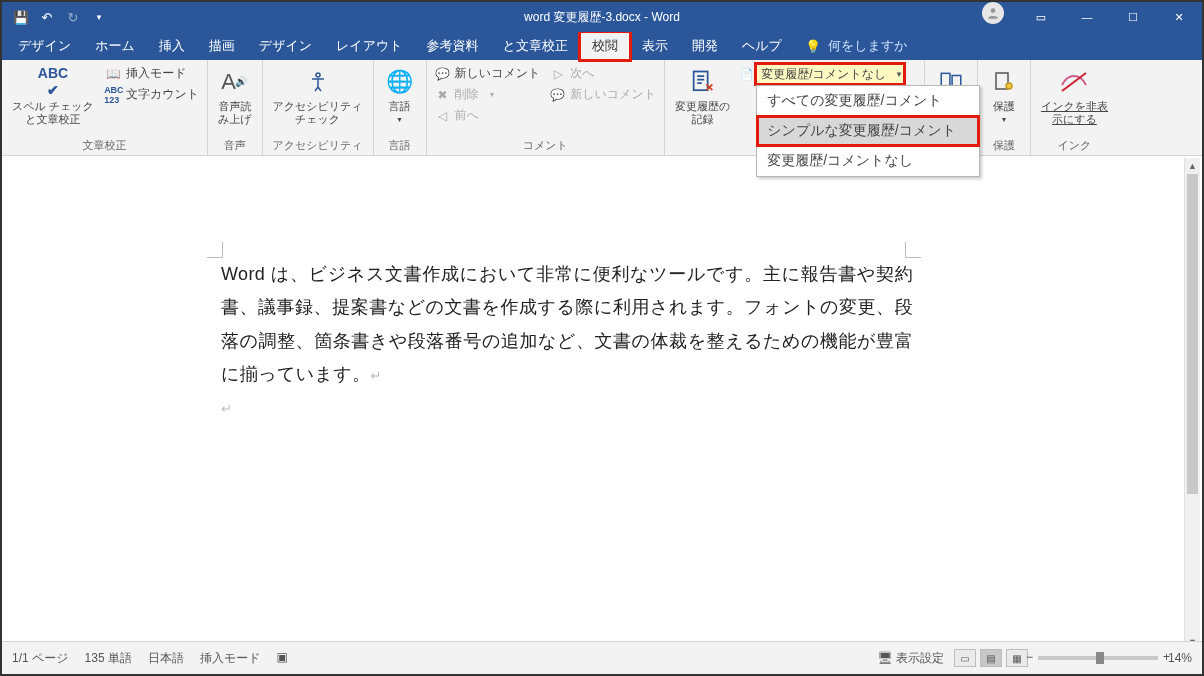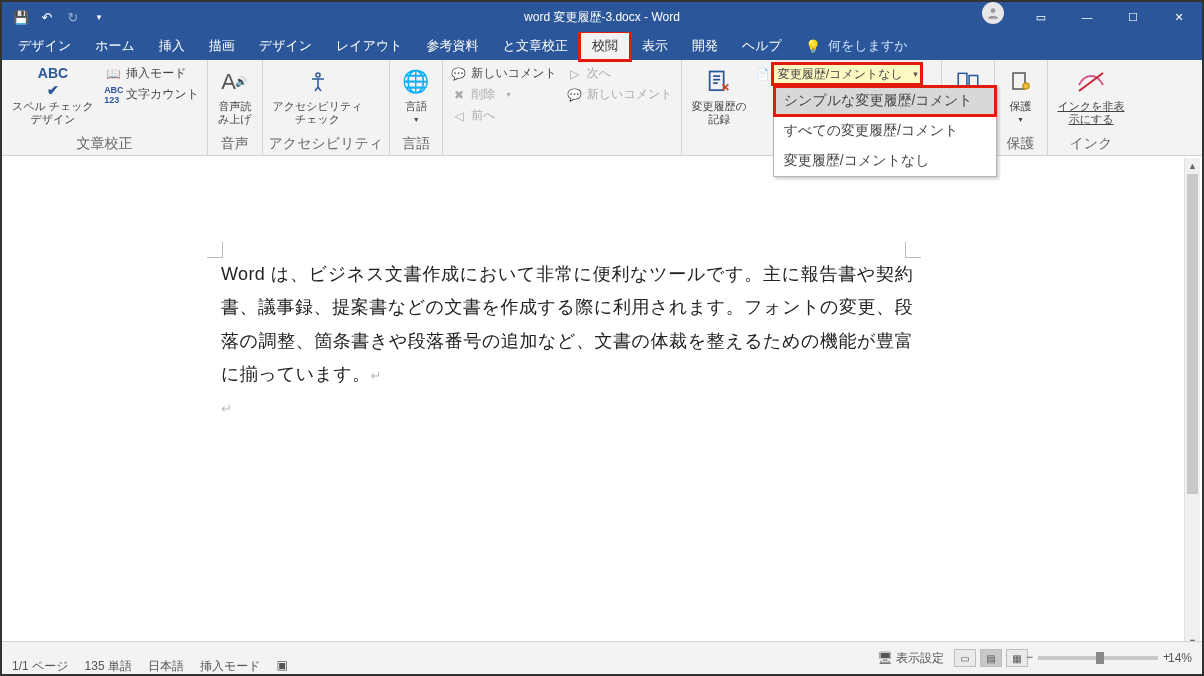--- a/index.html
+++ b/index.html
@@ -14,21 +14,21 @@
 
 .menutabs { background:#2B579A; height:28px; display:flex; align-items:center; color:#fff; font-size:13px; padding:0 4px; }
 .menutabs .tab { padding:0 12px; height:28px; display:flex; align-items:center; cursor:pointer; }
 .menutabs .tab.active { background:#f3f3f3; color:#333; }
 .menutabs .tellme { display:flex; align-items:center; gap:6px; padding:0 12px; color:#cfe3ff; }
 .menutabs .tellme .bulb { font-size:13px;}
 .highlight-red { outline:3px solid #e31b0c; outline-offset:-1px; }
 
 .ribbon { background:#f3f3f3; height:96px; display:flex; border-bottom:1px solid #d4d4d4; font-size:11px; color:#444; }
 .ribbon-group { border-right:1px solid #d4d4d4; display:flex; flex-direction:column; justify-content:space-between; padding:4px 6px 2px 6px; }
-.ribbon-group .glabel { text-align:center; font-size:14px; color:#666; padding-top:2px;}
+.ribbon-group .glabel { text-align:center; font-size:11px; color:#666; padding-top:2px;}
 .ribbon-group .gbody { flex:1; display:flex; align-items:flex-start; gap:6px; }
 .big-btn { display:flex; flex-direction:column; align-items:center; justify-content:flex-start; padding:2px 4px; cursor:pointer; text-align:center; line-height:1.2; gap:2px; }
 .big-btn .ico { width:32px; height:32px; display:flex; align-items:center; justify-content:center; font-size:22px; }
 .sml-item { display:flex; align-items:center; gap:4px; font-size:12px; padding:1px 2px; cursor:pointer; }
 .sml-item .ico { width:16px; height:16px; display:flex; align-items:center; justify-content:center; font-size:12px; }
 .disabled { color:#aaa; }
 .vstack { display:flex; flex-direction:column; gap:2px; }
 
 .tracking-dd { position:relative; border:1px solid #c8c8c8; background:#fef9c3; width:148px; height:20px; font-size:12px; display:flex; align-items:center; padding:0 14px 0 4px; }
 .tracking-dd .chev { position:absolute; right:2px; font-size:9px; color:#555; }
@@ -46,21 +46,21 @@
 .page .content { padding:74px 60px 0 8px; font-family:"Yu Mincho","MS Mincho",serif; font-size:18px; line-height:1.85; color:#222; letter-spacing:0.02em; }
 .page .content p { margin-bottom:16px; text-align:justify; }
 .page .content .ul { text-decoration:underline; }
 .page .ret { color:#bbb; font-size:13px; }
 
 .scrollbar { position:absolute; top:156px; right:2px; bottom:24px; width:16px; background:#f0f0f0; border-left:1px solid #e0e0e0;}
 .scrollbar .thumb { position:absolute; top:16px; left:2px; right:2px; height:320px; background:#c8c8c8; }
 .scrollbar .arr { position:absolute; left:0; right:0; height:16px; display:flex; align-items:center; justify-content:center; font-size:9px; color:#666;}
 .scrollbar .arr.up { top:0;} .scrollbar .arr.dn { bottom:0;}
 
-.statusbar { position:absolute; bottom:0; left:0; right:0; height:32px; background:#f3f3f3; border-top:1px solid #d4d4d4; display:flex; font-size:12px; color:#555; padding:16px 10px; justify-content:space-between;}
+.statusbar { position:absolute; bottom:0; left:0; right:0; height:32px; background:#f3f3f3; border-top:1px solid #d4d4d4; display:flex; align-items:center; font-size:12px; color:#555; padding:16px 10px; justify-content:space-between;}
 .statusbar .sb-left { display:flex; gap:16px; }
 .statusbar .sb-right { display:flex; align-items:center; gap:10px; }
 .sb-icons { display:flex; gap:4px; }
 .sb-ico { width:22px; height:18px; border:1px solid #bdbdbd; background:#eaeaea; display:flex; align-items:center; justify-content:center; font-size:10px;}
 .sb-ico.active { background:#c8c8c8; }
 .zoom-slider { width:120px; height:4px; background:#c8c8c8; position:relative; }
 .zoom-slider .handle { position:absolute; top:-4px; left:58px; width:8px; height:12px; background:#888; }
 .zoom-slider .minus { position:absolute; left:-12px; top:-6px; font-size:12px;}
 .zoom-slider .plus { position:absolute; right:-12px; top:-6px; font-size:12px;}
 svg { display:block; }
@@ -109,21 +109,21 @@
   </div>
 </div>
 
 <div class="ribbon">
 
   <div class="ribbon-group">
     <div class="gbody">
       <div class="big-btn">
         <span class="ico" style="color:#2B579A;font-weight:bold;font-size:14px;">ABC<br>✔</span>
         <span style="white-space:pre;">スペル チェック
-デザイン</span>
+と文章校正</span>
       </div>
       <div class="vstack">
         <div class="sml-item">
             <span class="ico">📖</span>
             <span>挿入モード</span>
           </div>
         <div class="sml-item">
             <span class="ico" style="font-size:9px;color:#2B579A;font-weight:bold;">ABC<br>123</span>
             <span>文字カウント</span>
           </div>
@@ -187,20 +187,21 @@
         <div class="sml-item disabled">
             <span class="ico">▷</span>
             <span>次へ</span>
           </div>
         <div class="sml-item disabled">
             <span class="ico">💬</span>
             <span>新しいコメント</span>
           </div>
       </div>
     </div>
+    <div class="glabel">コメント</div>
   </div>
 
   <div class="ribbon-group" style="min-width:260px;">
     <div class="gbody">
       <div class="big-btn">
         <span class="ico">
          <svg width="28" height="28" viewBox="0 0 24 24" fill="none" stroke="#2B579A" stroke-width="1.5">
               <rect x="4" y="3" width="12" height="16"></rect>
               <path d="M7 7h6M7 10h6M7 13h4"></path>
               <path d="M15 14l5 5m0-5l-5 5" stroke="#d04423"></path>
@@ -209,22 +210,22 @@
         <span style="white-space:pre;">変更履歴の
 記録</span>
       </div>
       <div class="vstack" style="gap:4px;">
         <div style="display:flex;gap:2px;align-items:center;">
           <span class="ico" style="width:14px;">📄</span>
           <div class="tracking-dd red-box-a">
             <span>変更履歴/コメントなし</span>
             <span class="chev">▾</span>
             <div class="dd-list">
+              <div class="opt">すべての変更履歴/コメント</div>
               <div class="opt hover red-box-opt">シンプルな変更履歴/コメント</div>
-              <div class="opt">すべての変更履歴/コメント</div>
               <div class="opt">変更履歴/コメントなし</div>
             </div>
           </div>
         </div>
       </div>
     </div>
     <div class="glabel" style="visibility:hidden">変更履歴</div>
   </div>
 
   <div class="ribbon-group">

